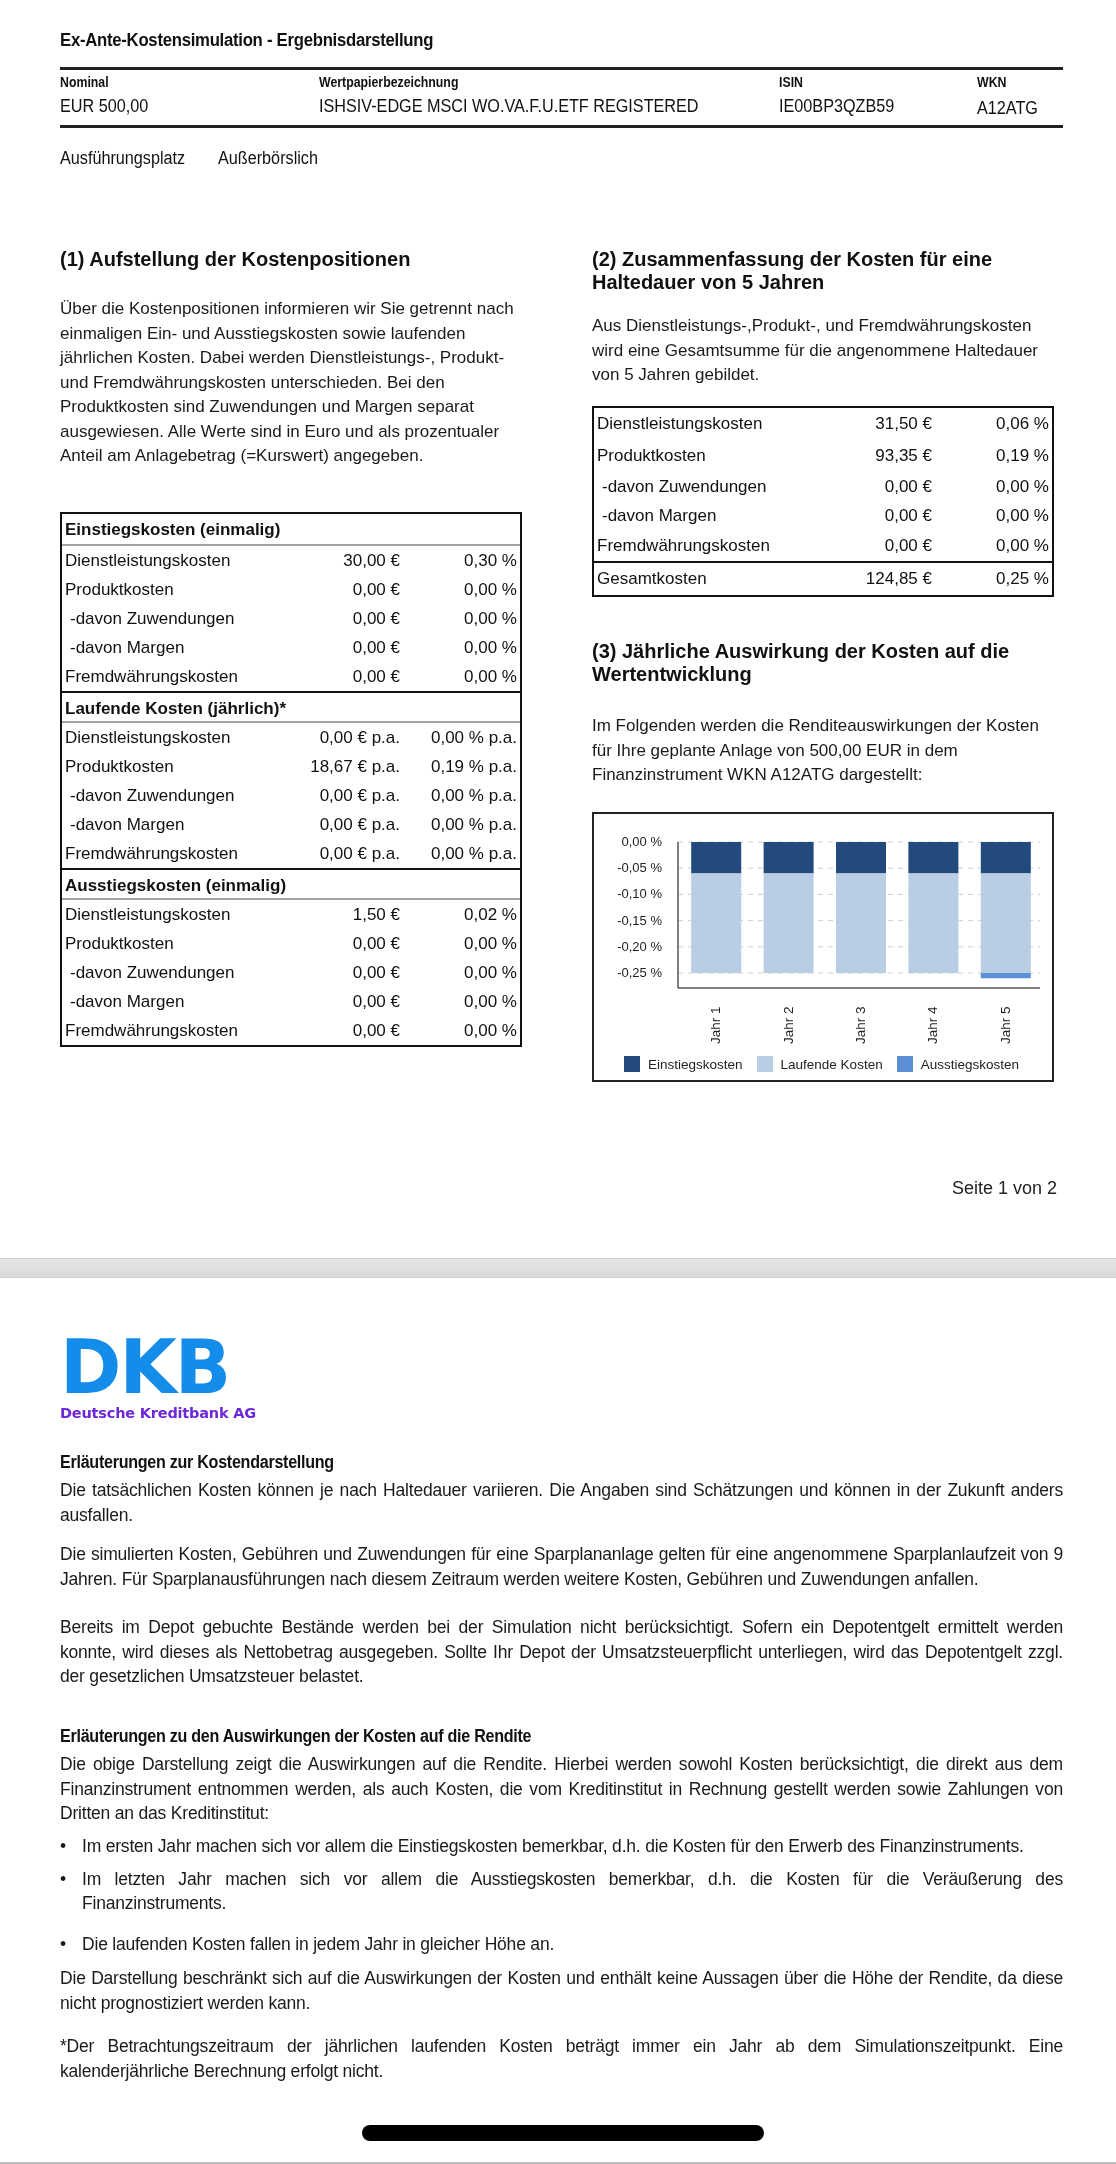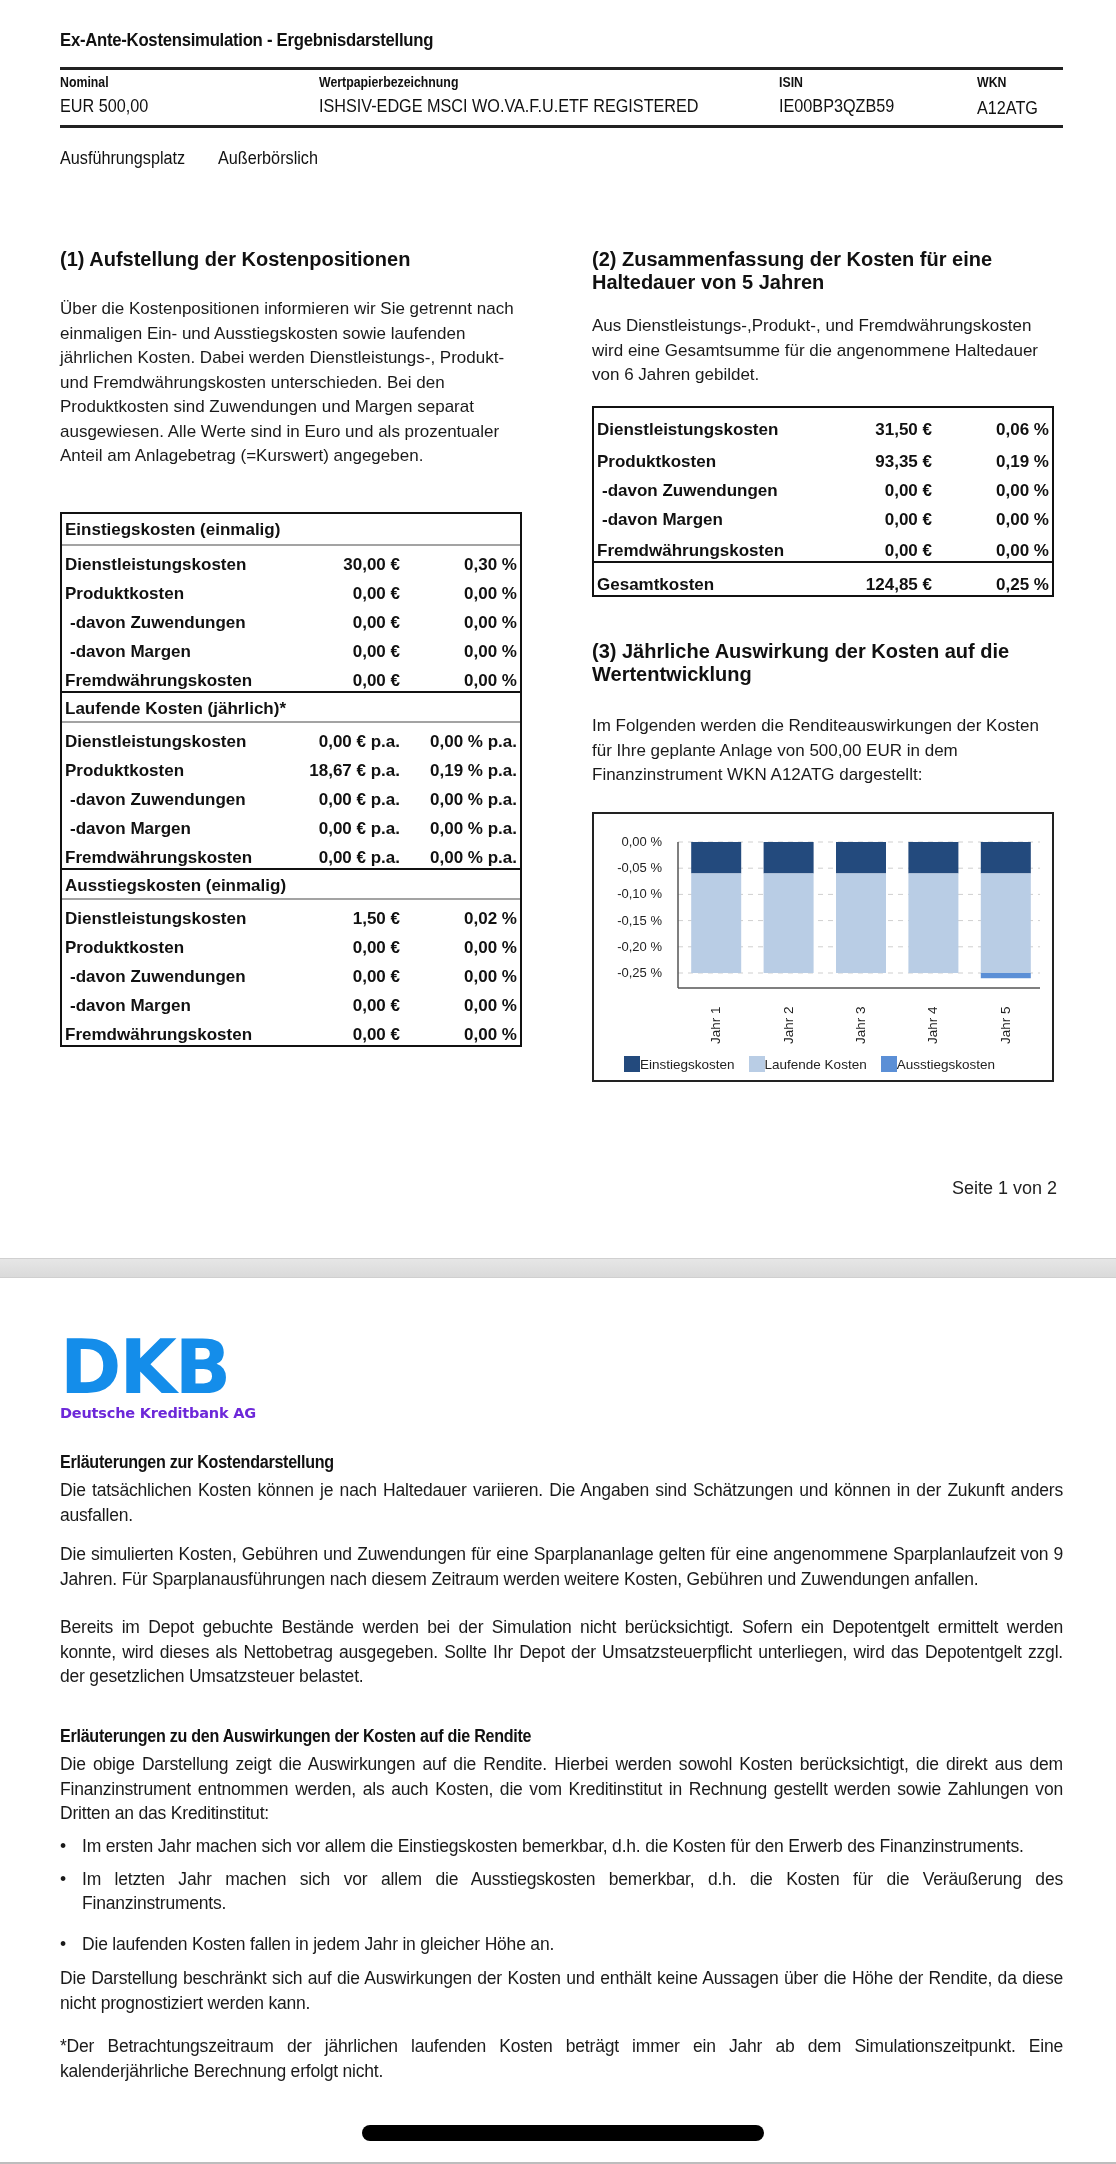--- a/index.html
+++ b/index.html
@@ -22,32 +22,32 @@
 
   
   .sec-h { position: absolute; font-size: 20px; font-weight: bold; line-height: 23px; }
   .para { position: absolute; font-size: 17px; line-height: 24.5px; color: #1a1a1a; }
 
   
   .ctable { position: absolute; border: 2px solid #111; background: #fff; }
   .ctable .grp-h { font-size: 17px; font-weight: bold; height: 32px; line-height: 32px; padding-left: 3px;
      border-bottom: 2px solid #a3a3a3; border-top: 2px solid #111; }
   .ctable .grp-h.first { border-top: none; }
-  .crow { display: flex; align-items: flex-end; font-size: 17px; font-weight: bold; height: 29px; }
+  .crow { display: flex; align-items: center; font-size: 17px; font-weight: normal; height: 29px; }
   .crow .lbl { flex: 1; padding-left: 3px; white-space: nowrap; }
   .crow .lbl.sub { padding-left: 8px; }
   .crow .eur { width: 130px; text-align: right; white-space: nowrap; }
   .crow .pct { width: 120px; text-align: right; padding-right: 3px; white-space: nowrap; }
   .crow.total { border-top: 2px solid #111; height: 34px; }
 
   
   .chart-box { position: absolute; left: 592px; top: 812px; width: 462px; height: 270px; border: 2px solid #222; background: #fff; }
   .yl { position: absolute; right: 0; font-size: 13px; color: #222; text-align: right; width: 60px; }
   .legend { position: absolute; left: 30px; top: 242px; display: flex; gap: 14px; font-size: 13.5px; color: #222; align-items: center; }
-  .legend .item { display: flex; align-items: center; gap: 0; }
+  .legend .item { display: flex; align-items: center; gap: 8px; }
   .legend .sw { width: 16px; height: 16px; display: inline-block; }
   .xlab { position: absolute; font-size: 13.5px; color: #222; transform: rotate(-90deg); transform-origin: left top; white-space: nowrap; }
 
   .pageno { position: absolute; right: 59px; top: 1178px; font-size: 18px; color: #222; }
 
   
   .logo { position: absolute; left: 60px; top: 55px; }
   .logo-mark { font-size: 74px; font-weight: bold; color: #148DEA; letter-spacing: -2px; line-height: 68px; font-family: "DejaVu Sans", sans-serif; }
   .logo-sub { font-size: 14.5px; font-weight: bold; color: #6d28d9; margin-top: 4px; font-family: "DejaVu Sans", sans-serif; letter-spacing: -0.2px; }
   .p2h { position: absolute; left: 60px; font-size: 17.5px; font-weight: bold; letter-spacing: -0.3px; transform: scaleX(0.92); transform-origin: left; white-space: nowrap; }
@@ -167,21 +167,21 @@
         <span class="pct">0,00 %</span>
       </div>
     <div class="crow">
         <span class="lbl">Fremdwährungskosten</span>
         <span class="eur">0,00 €</span>
         <span class="pct">0,00 %</span>
       </div>
   </div>
 
   <div class="sec-h" style="left:592px; top:248px; width:470px;">(2) Zusammenfassung der Kosten für eine Haltedauer von 5 Jahren</div>
-  <div class="para" style="left:592px; top:314px; width:470px;">Aus Dienstleistungs-,Produkt-, und Fremdwährungskosten wird eine Gesamtsumme für die angenommene Haltedauer von 6 Jahren gebildet.</div>
+  <div class="para" style="left:592px; top:314px; width:470px;">Aus Dienstleistungs-,Produkt-, und Fremdwährungskosten wird eine Gesamtsumme für die angenommene Haltedauer von 5 Jahren gebildet.</div>
 
   <div class="ctable" style="left:592px; top:406px; width:462px;">
     <div class="crow" style="height:32px">
         <span class="lbl">Dienstleistungskosten</span>
         <span class="eur">31,50 €</span>
         <span class="pct">0,06 %</span>
       </div>
     <div class="crow" style="height:32px">
         <span class="lbl">Produktkosten</span>
         <span class="eur">93,35 €</span>

